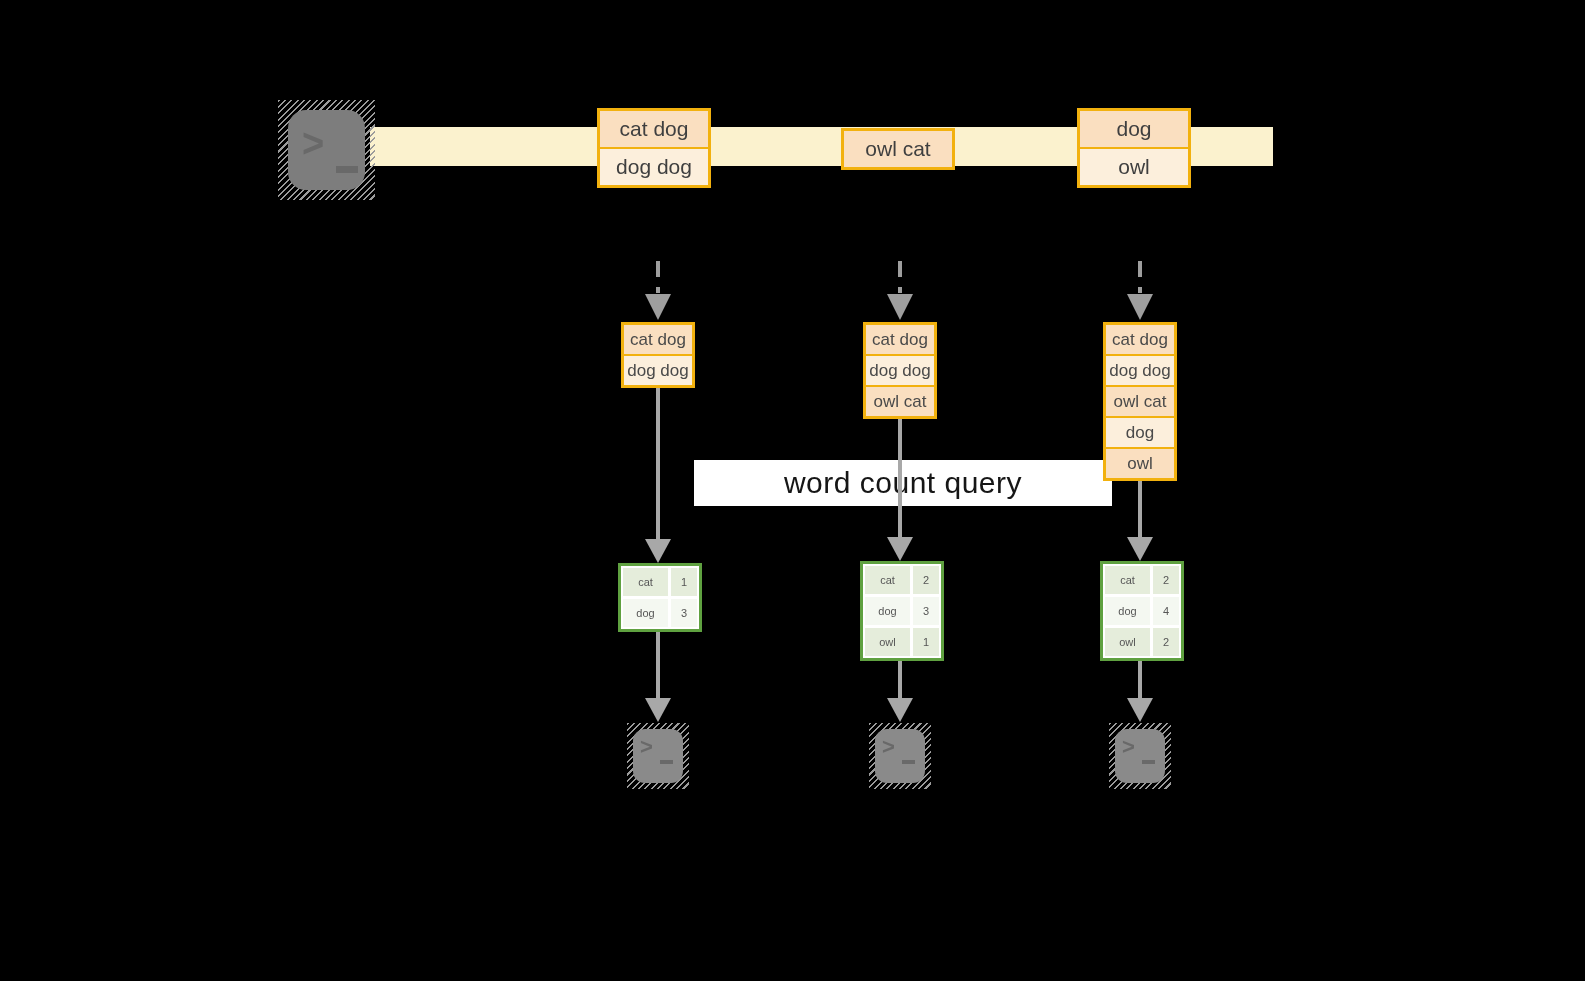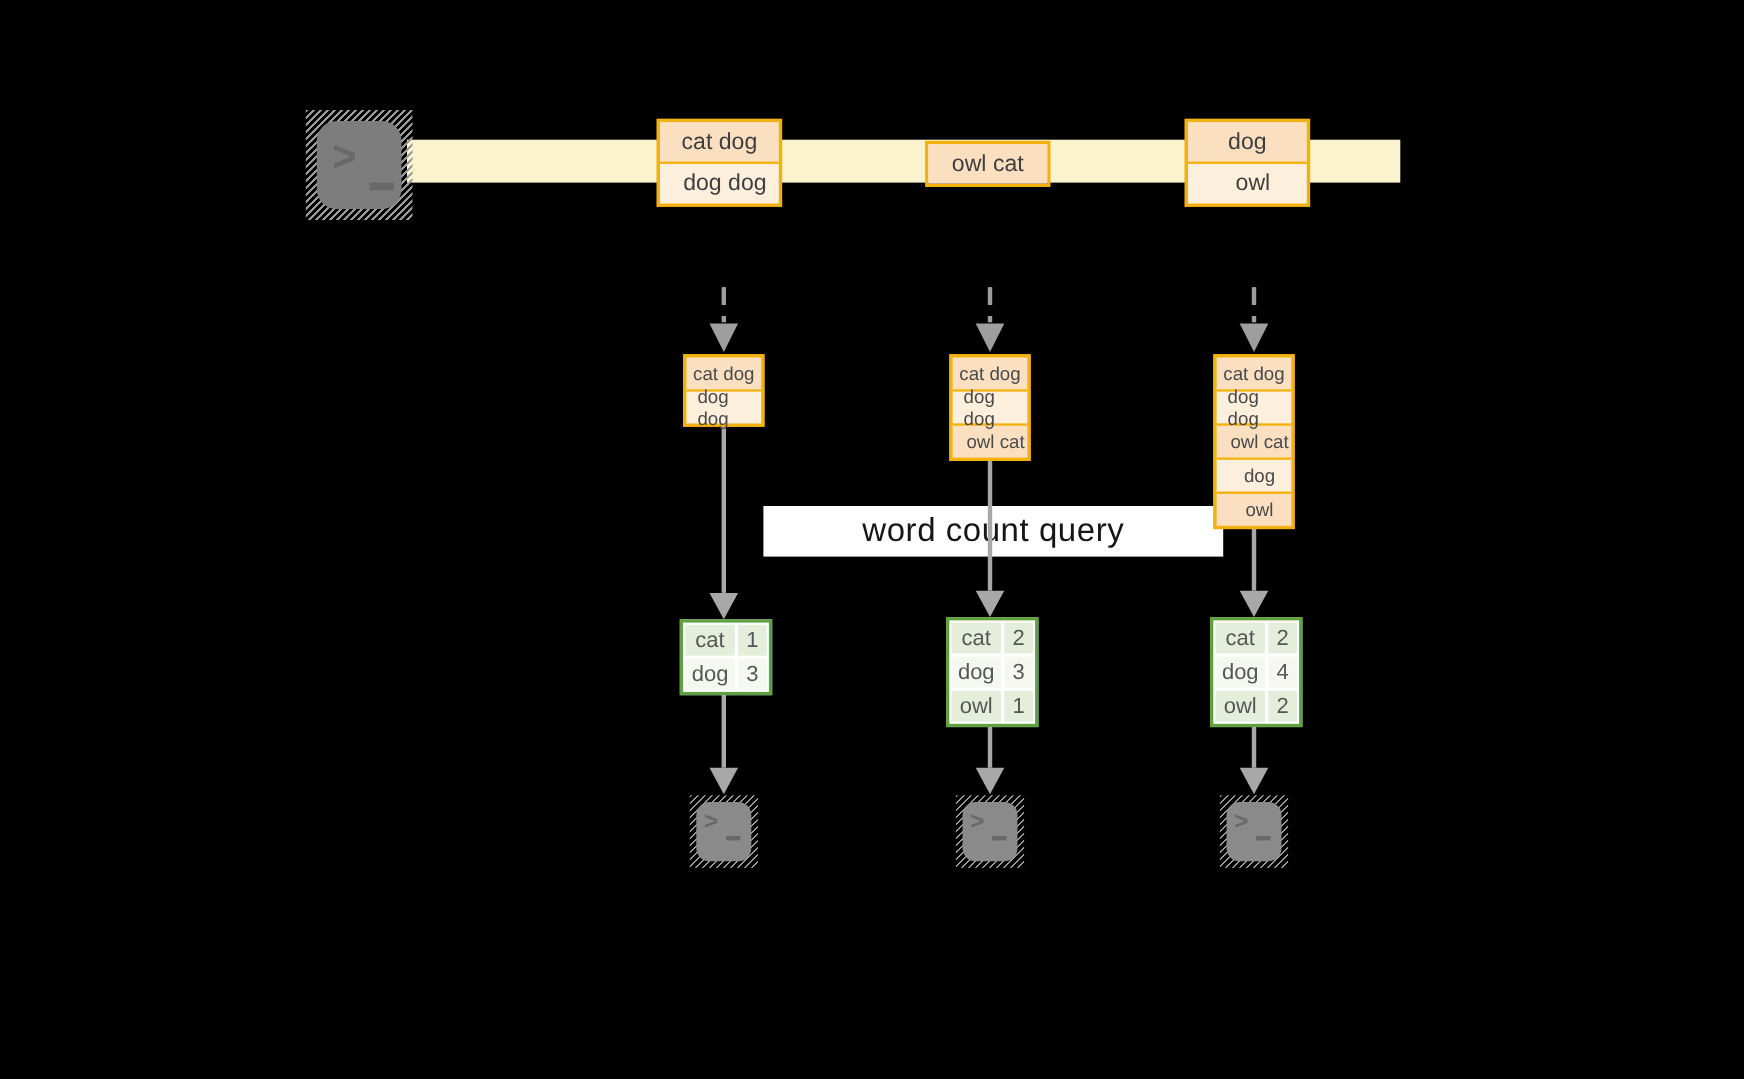--- a/index.html
+++ b/index.html
@@ -27,21 +27,21 @@
   .stream-head{position:absolute;left:1290px;top:120px;width:0;height:0;
     border-top:27px solid transparent;border-bottom:27px solid transparent;border-left:34px solid #fbf2ce;z-index:0;}
 
   
   .batch,.stack{position:absolute;border:3px solid #f2b10e;z-index:3;background:#f2b10e;}
   .batch{width:108px;}
   .stack{width:68px;top:322px;}
   .cell{display:flex;align-items:center;justify-content:center;background:#fadfc0;color:#3f3f3f;}
   .batch .cell{height:36px;font-size:21px;}
   .stack .cell{height:29px;font-size:17px;color:#4a4a4a;}
-  .batch .cell + .cell,.stack .cell + .cell{border-top:2px solid #f2b10e;padding-left:10px;}
+  .batch .cell + .cell,.stack .cell + .cell{border-top:2px solid #f2b10e;}
   .cell.alt{background:#fcefdc;}
   .b1{left:597px;top:108px;} .b2{left:841px;top:128px;} .b3{left:1077px;top:108px;}
   .s1{left:621px;} .s2{left:863px;} .s3{left:1103px;}
 
   
   .dashline{position:absolute;top:261px;width:4px;height:32px;
     background:repeating-linear-gradient(180deg,#9e9e9e 0 16px,transparent 16px 26px);z-index:2;}
   .dhead{position:absolute;top:294px;width:0;height:0;
     border-left:13px solid transparent;border-right:13px solid transparent;border-top:26px solid #9e9e9e;z-index:2;}
   .dl1{left:656px;} .dl2{left:898px;} .dl3{left:1138px;}
@@ -58,21 +58,21 @@
   .o3{left:1138px;top:655px;height:43px;} .oh3{left:1127px;top:698px;}
 
   
   .wcq{position:absolute;left:694px;top:460px;width:418px;height:46px;background:#ffffff;z-index:1;
     display:flex;align-items:center;justify-content:center;font-size:30px;font-weight:300;color:#161616;letter-spacing:.5px;}
 
   
   .gtable{position:absolute;border:3px solid #5fa140;background:#ffffff;padding:2px;
     display:flex;flex-direction:column;gap:3px;z-index:3;}
   .grow{display:flex;gap:3px;}
-  .gcell{height:28px;display:flex;align-items:center;justify-content:center;background:#e5eddb;font-size:20px;color:#565656;}
+  .gcell{height:28px;display:flex;align-items:center;justify-content:center;background:#e5eddb;font-size:11px;color:#565656;}
   .gcell.word{width:45px;} .gcell.count{width:26px;}
   .grow.alt .gcell{background:#f4f8f1;}
   .t1{left:618px;top:563px;} .t2{left:860px;top:561px;} .t3{left:1100px;top:561px;}
 </style>
 </head>
 <body>
 
 <div class="canvas">
 
   <div class="terminal src">

